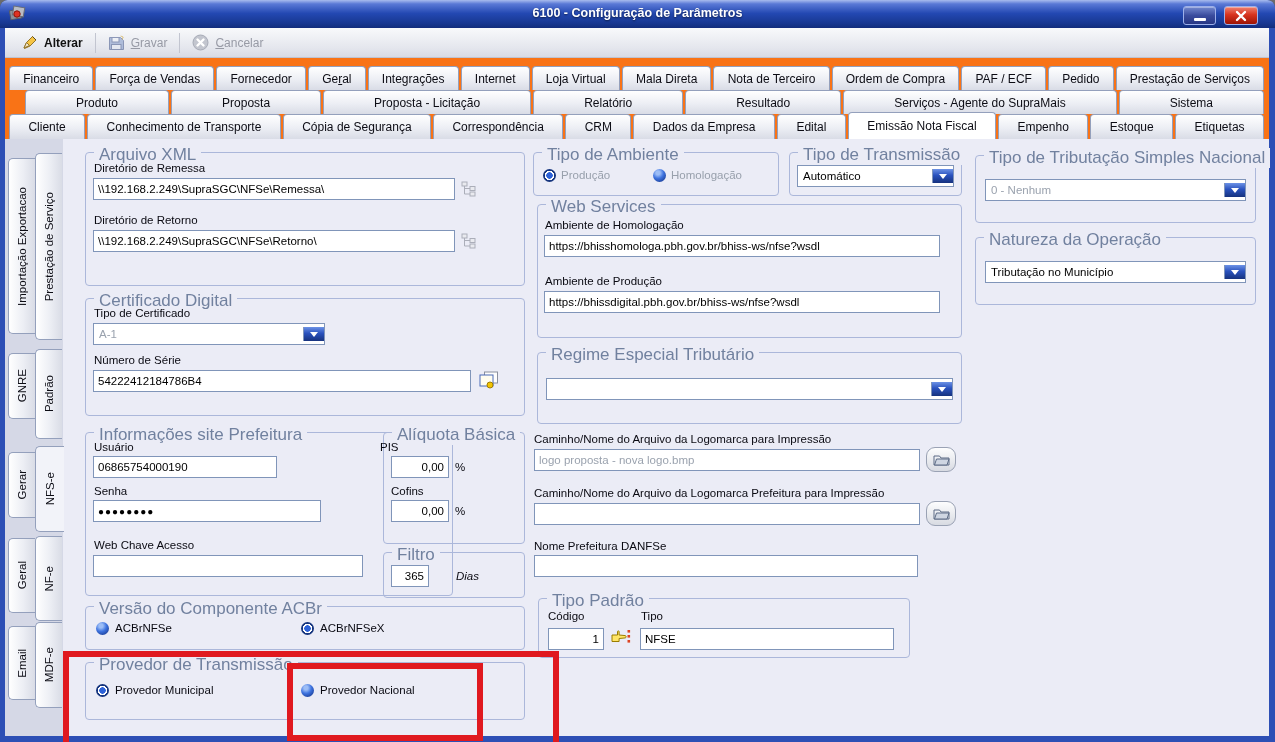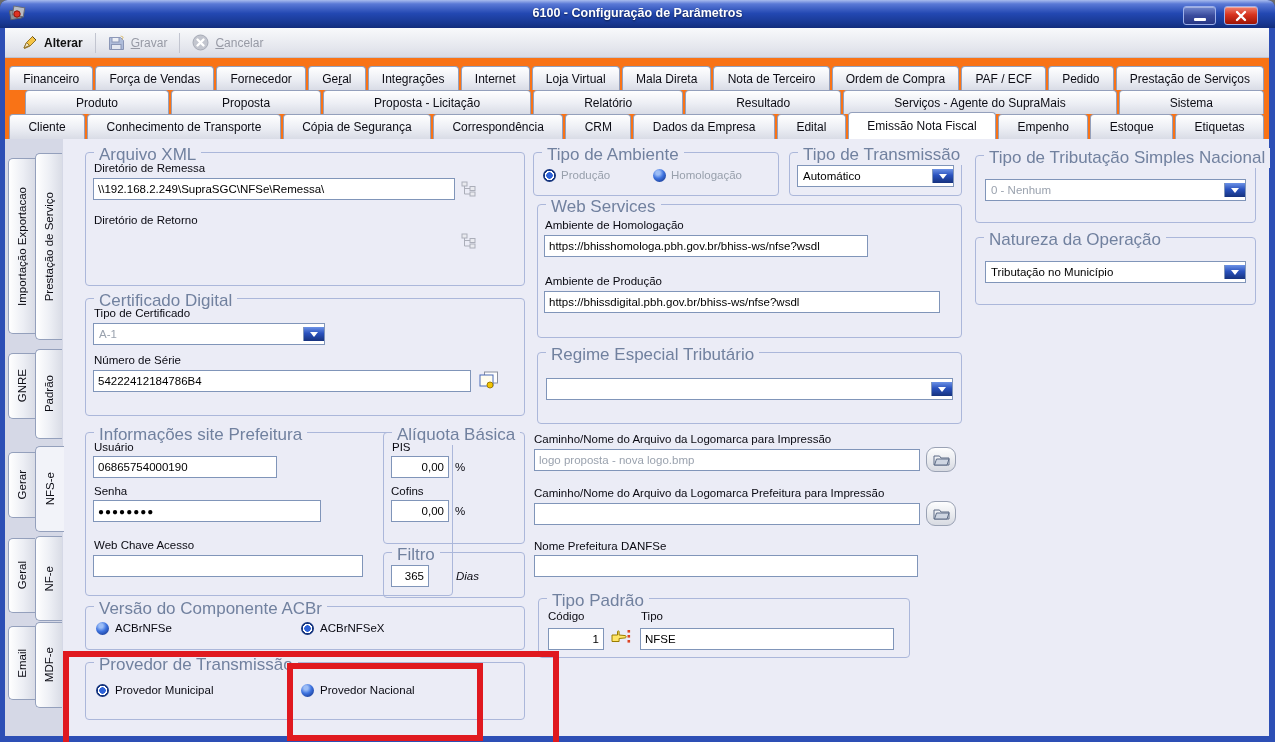--- a/index.html
+++ b/index.html
@@ -200,20 +200,21 @@
     <svg width="16" height="16" viewBox="0 0 16 16">
         <g stroke="#abaeb9" fill="#e9eaef">
           <rect x="1" y="1" width="5" height="4"></rect>
           <rect x="9" y="5.5" width="5" height="4"></rect>
           <rect x="9" y="11" width="5" height="4"></rect>
           <path d="M3.5 5 v8 h5.5 M3.5 7.5 h5.5" fill="none"></path>
         </g>
       </svg>
   </span>
   <span class="lbl" style="left:94px;top:214px;">Diretório de Retorno</span>
+  <input class="inp" style="left: 93px; top: 230px; width: 362px;" value="\\192.168.2.249\SupraSGC\NFSe\Retorno\">
   <span class="ibtn" style="left:461px;top:233px;">
     <svg width="16" height="16" viewBox="0 0 16 16">
         <g stroke="#abaeb9" fill="#e9eaef">
           <rect x="1" y="1" width="5" height="4"></rect>
           <rect x="9" y="5.5" width="5" height="4"></rect>
           <rect x="9" y="11" width="5" height="4"></rect>
           <path d="M3.5 5 v8 h5.5 M3.5 7.5 h5.5" fill="none"></path>
         </g>
       </svg>
   </span>
@@ -242,21 +243,21 @@
   <span class="lbl" style="left:94px;top:441px;">Usuário</span>
   <input class="inp" style="left: 93px; top: 456px; width: 184px;" value="06865754000190">
   <span class="lbl" style="left:94px;top:485px;">Senha</span>
   <input class="inp pwd" style="left: 93px; top: 500px; width: 228px;" value="●●●●●●●●">
   <span class="lbl" style="left:94px;top:539px;">Web Chave Acesso</span>
   <input class="inp" style="left: 93px; top: 555px; width: 270px;" value="">
 
   <div class="grp" style="left:383px;top:432px;width:142px;height:112px;">
     <span class="leg">Alíquota Básica</span>
   </div>
-  <span class="lbl" style="left:392px;top:441px;">PIS</span>
+  <span class="lbl" style="left:380px;top:441px;">PIS</span>
   <input class="inp right" style="left: 391px; top: 456px; width: 58px;" value="0,00">
   <span class="lbl" style="left:455px;top:461px;">%</span>
   <span class="lbl" style="left:391px;top:485px;text-align:right;">Cofins</span>
   <input class="inp right" style="left: 391px; top: 500px; width: 58px;" value="0,00">
   <span class="lbl" style="left:455px;top:505px;">%</span>
 
   <div class="grp" style="left:383px;top:552px;width:142px;height:46px;">
     <span class="leg">Filtro</span>
   </div>
   <input class="inp right" style="left: 391px; top: 565px; width: 38px;" value="365">
@@ -291,21 +292,21 @@
   </div>
   <div class="combo" style="left:797px;top:165px;width:157px;">
     <span class="ct">Automático</span>
     <span class="ca"></span>
   </div>
 
   <div class="grp" style="left:537px;top:204px;width:425px;height:134px;">
     <span class="leg">Web Services</span>
   </div>
   <span class="lbl" style="left:545px;top:219px;">Ambiente de Homologação</span>
-  <input class="inp" style="left: 544px; top: 235px; width: 324px;" value="https://bhisshomologa.pbh.gov.br/bhiss-ws/nfse?wsdl">
+  <input class="inp" style="left: 544px; top: 235px; width: 396px;" value="https://bhisshomologa.pbh.gov.br/bhiss-ws/nfse?wsdl">
   <span class="lbl" style="left:545px;top:275px;">Ambiente de Produção</span>
   <input class="inp" style="left: 544px; top: 291px; width: 396px;" value="https://bhissdigital.pbh.gov.br/bhiss-ws/nfse?wsdl">
 
   <div class="grp" style="left:537px;top:352px;width:425px;height:72px;">
     <span class="leg">Regime Especial Tributário</span>
   </div>
   <div class="combo" style="left:546px;top:378px;width:407px;">
     <span class="ct"></span>
     <span class="ca"></span>
   </div>

